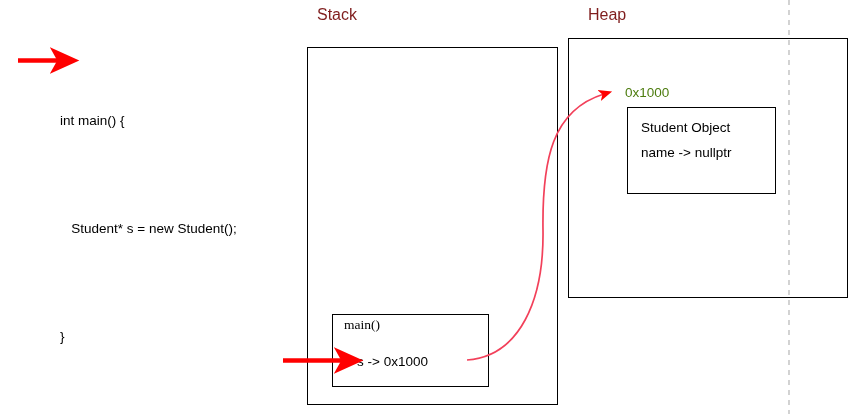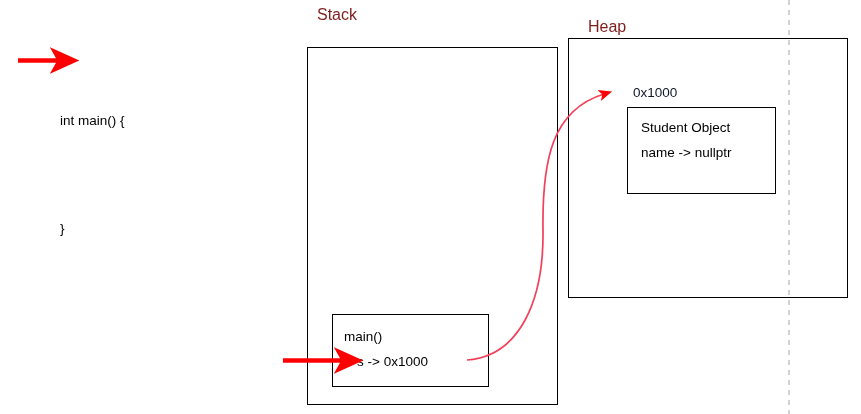--- a/index.html
+++ b/index.html
@@ -28,21 +28,21 @@
   }
   .code-line { white-space: pre; margin-top: 42px; }
 
   
   .region-label {
     font-size: 16px;
     color: #7f1d1d;
     line-height: 18px;
   }
   #stack-label { left: 317px; top: 6px; }
-  #heap-label  { left: 588px; top: 18px; }
+  #heap-label  { left: 588px; top: 6px; }
 
   
   .region-box {
     border: 1.6px solid #000000;
     background: transparent;
     box-sizing: border-box;
   }
   #stack-region { left: 307px; top: 47px;  width: 251px; height: 358px; }
   #heap-region  { left: 568px; top: 38px;  width: 280px; height: 260px; }
 
@@ -54,50 +54,50 @@
   }
   #stack-frame-box { left: 332px; top: 314px; width: 157px; height: 73px; }
   #heap-object-box { left: 627px; top: 107px; width: 149px; height: 87px; }
 
   .box-text {
     font-size: 13.5px;
     color: #000000;
     line-height: 17px;
     white-space: pre;
   }
-  #stack-frame-title { left: 344px; top: 328px; }
+  #stack-frame-title { left: 344px; top: 316px; font-family: Liberation Serif, serif; }
   #stack-frame-slot  { left: 357px; top: 353px; }
   #heap-object-title { left: 641px; top: 119px; }
   #heap-object-field { left: 641px; top: 144px; }
 
   
   #heap-address-label {
     left: 625px;
     top: 84px;
     font-size: 13.5px;
-    color: #0f172a;
+    color: #4d7c0f;
     line-height: 17px;
     white-space: pre;
-    margin-left: 8px;
   }
 
   
   #overlay {
     left: 0; top: 0;
     width: 861px; height: 414px;
     pointer-events: none;
   }
 </style>
 </head>
 <body>
 
 <div id="canvas">
 
   <div class="abs" id="code-block">
     <div class="code-line">int main() {</div>
+    <div class="code-line">   Student* s = new Student();</div>
     <div class="code-line">}</div>
   </div>
 
   <div class="abs region-label" id="stack-label">Stack</div>
   <div class="abs region-label" id="heap-label">Heap</div>
 
   <div class="abs region-box" id="stack-region"></div>
   <div class="abs region-box" id="heap-region"></div>
 
   <div class="abs" id="heap-address-label">0x1000</div>

